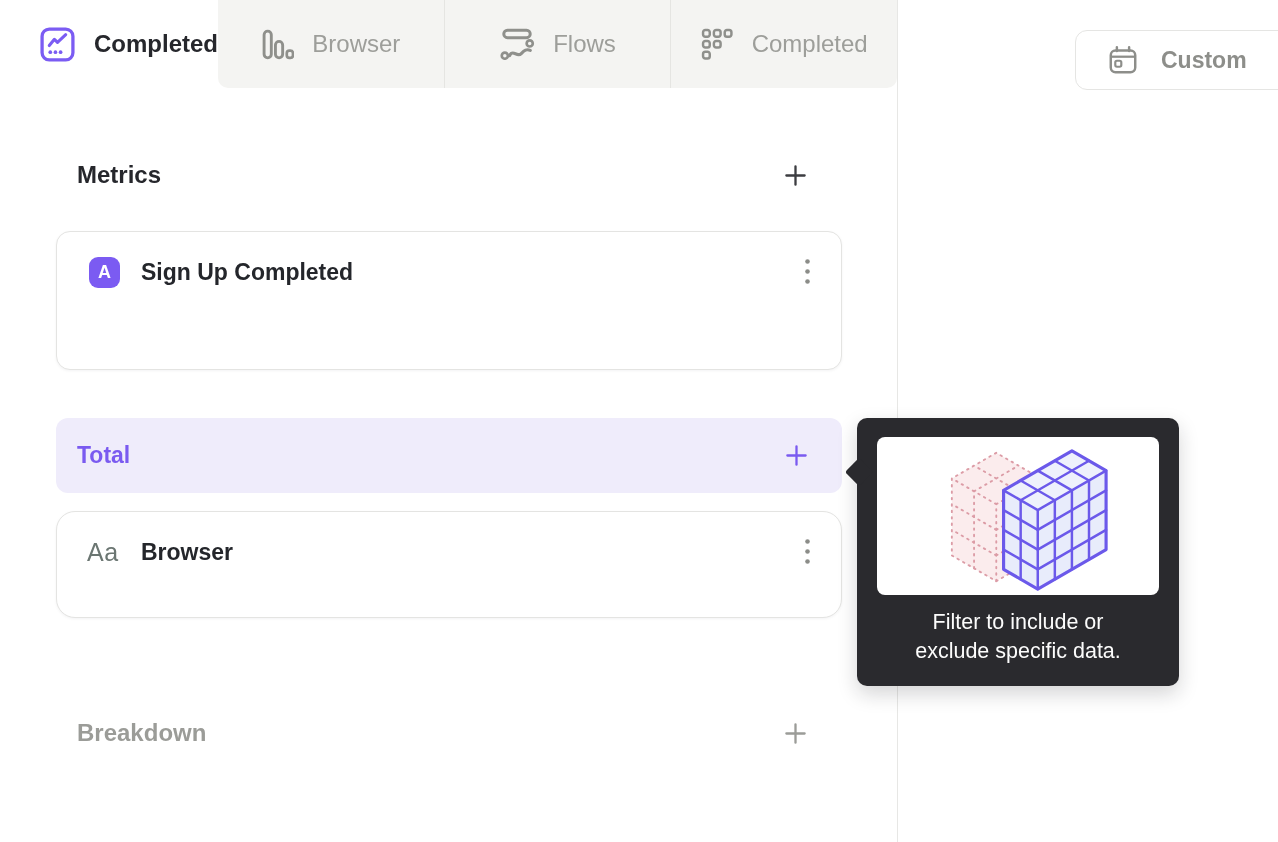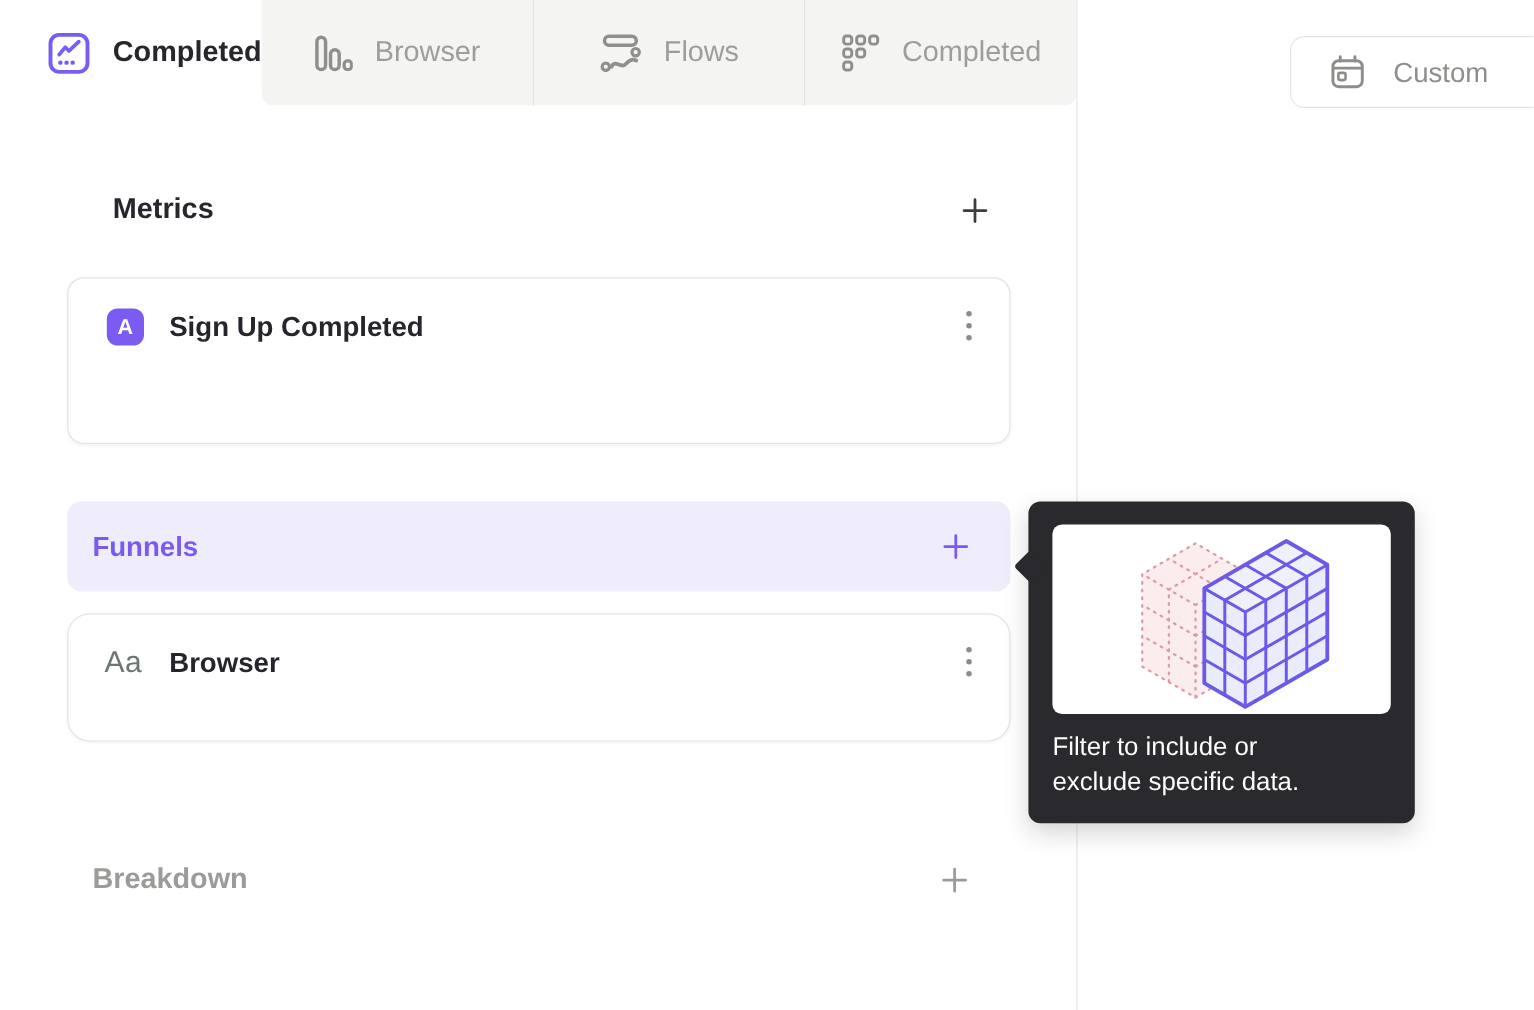--- a/index.html
+++ b/index.html
@@ -24,21 +24,21 @@
   .tab .tab-label { color:#9d9e9a; font-size:24px; font-weight:500; }
   .tab .tab-icon { color:#8f908c; }
   .tab-icon { display:flex; align-items:center; }
 
   
   .date-btn {
     position:absolute; left:1075px; top:30px; width:222px; height:60px; background:#fff;
     border:1.5px solid #e5e5e3; border-radius:12px; display:flex; align-items:center;
     gap:22px; padding-left:31px; cursor:pointer;
   }
-  .date-btn .date-label { color:#8d8e8a; font-size:23px; font-weight:400; }
+  .date-btn .date-label { color:#8d8e8a; font-size:23px; font-weight:700; }
   .date-btn .cal-icon { color:#8d8e8a; display:flex; }
 
   
   .v-divider { position:absolute; left:897px; top:0; width:1px; height:842px; background:#e7e7e5; }
 
   
   .section-row { position:absolute; left:77px; width:731px; height:30px; display:flex; align-items:center; justify-content:space-between; }
   .section-title { font-size:24px; font-weight:700; color:#26272c; }
   .section-row.muted .section-title { color:#9b9c98; font-weight:600; }
   .plus-btn { width:26px; height:26px; display:flex; align-items:center; justify-content:center; cursor:pointer; color:#3c3d41; background:none; border:none; padding:0; }
@@ -64,21 +64,21 @@
     position:absolute; left:56px; top:418px; width:786px; height:75px; background:#efecfb;
     border-radius:12px; display:flex; align-items:center; justify-content:space-between;
     padding:0 33px 0 21px; cursor:pointer;
   }
   .filter-row .section-title { color:#7a5af0; font-weight:600; font-size:23px; }
   .filter-row .plus-btn { color:#7a5af0; }
 
   
   .tooltip {
     position:absolute; left:857px; top:418px; width:322px; height:268px; background:#2a2a2e;
-    border-radius:10px; padding:19px 20px; box-shadow:0 8px 20px rgba(20,20,25,0.18);
+    border-radius:10px; padding:19px 20px; box-shadow:0 8px 20px rgba(20,20,25,0.18);text-align:center;
   }
   .tooltip-arrow {
     position:absolute; left:-8px; top:44px; width:20px; height:20px; background:#2a2a2e;
     transform:rotate(45deg); border-radius:3px;
   }
   .tooltip-img {
     width:282px; height:158px; background:#fff; border-radius:8px; overflow:hidden;
     display:flex; align-items:center; justify-content:center;
   }
   .tooltip-text { margin-top:13px; color:#fcfcfc; font-size:21.5px; line-height:29px; font-weight:500; }
@@ -145,21 +145,21 @@
         <line x1="4" y1="13.5" x2="30" y2="13.5" stroke="currentColor" stroke-width="2.4"></line>
         <path d="M10.5,3.5 v4 M23.5,3.5 v4" stroke="currentColor" stroke-width="2.6" stroke-linecap="round"></path>
         <rect x="8.8" y="17.8" width="6.4" height="6.4" rx="1.8" stroke="currentColor" stroke-width="2.3"></rect>
       </svg>
     </span>
     <span class="date-label">Custom</span>
   </div>
 
   <div class="v-divider"></div>
 
-  <div class="section-row" style="top:160px;margin-left:17px;">
+  <div class="section-row" style="top:160px;">
     <span class="section-title">Metrics</span>
     <button class="plus-btn" aria-label="add metric">
       <svg width="25" height="25" viewBox="0 0 26 26" fill="none">
           <path d="M13,3.5 V22.5 M3.5,13 H22.5" stroke="currentColor" stroke-width="2.4" stroke-linecap="round"></path>
         </svg>
     </button>
   </div>
 
   <div class="card" style="top:231px; height:139px;">
     <span class="metric-badge">A</span>
@@ -168,21 +168,21 @@
       <svg width="7" height="27" viewBox="0 0 7 27">
           <circle cx="3.5" cy="3.5" r="2.3" fill="currentColor"></circle>
           <circle cx="3.5" cy="13.5" r="2.3" fill="currentColor"></circle>
           <circle cx="3.5" cy="23.5" r="2.3" fill="currentColor"></circle>
         </svg>
     </span>
     <span class="card-subline" style="top:315px;">Total Events</span>
   </div>
 
   <div class="filter-row">
-    <span class="section-title">Funnels</span>
+    <span class="section-title">Total</span>
     <button class="plus-btn" aria-label="add filter">
       <svg width="25" height="25" viewBox="0 0 26 26" fill="none">
           <path d="M13,3.5 V22.5 M3.5,13 H22.5" stroke="currentColor" stroke-width="2.4" stroke-linecap="round"></path>
         </svg>
     </button>
   </div>
 
   <div class="card" style="top:511px; height:107px;border-radius:19px;">
     <span class="type-icon">Aa</span>
     <span class="card-title">Browser</span>

